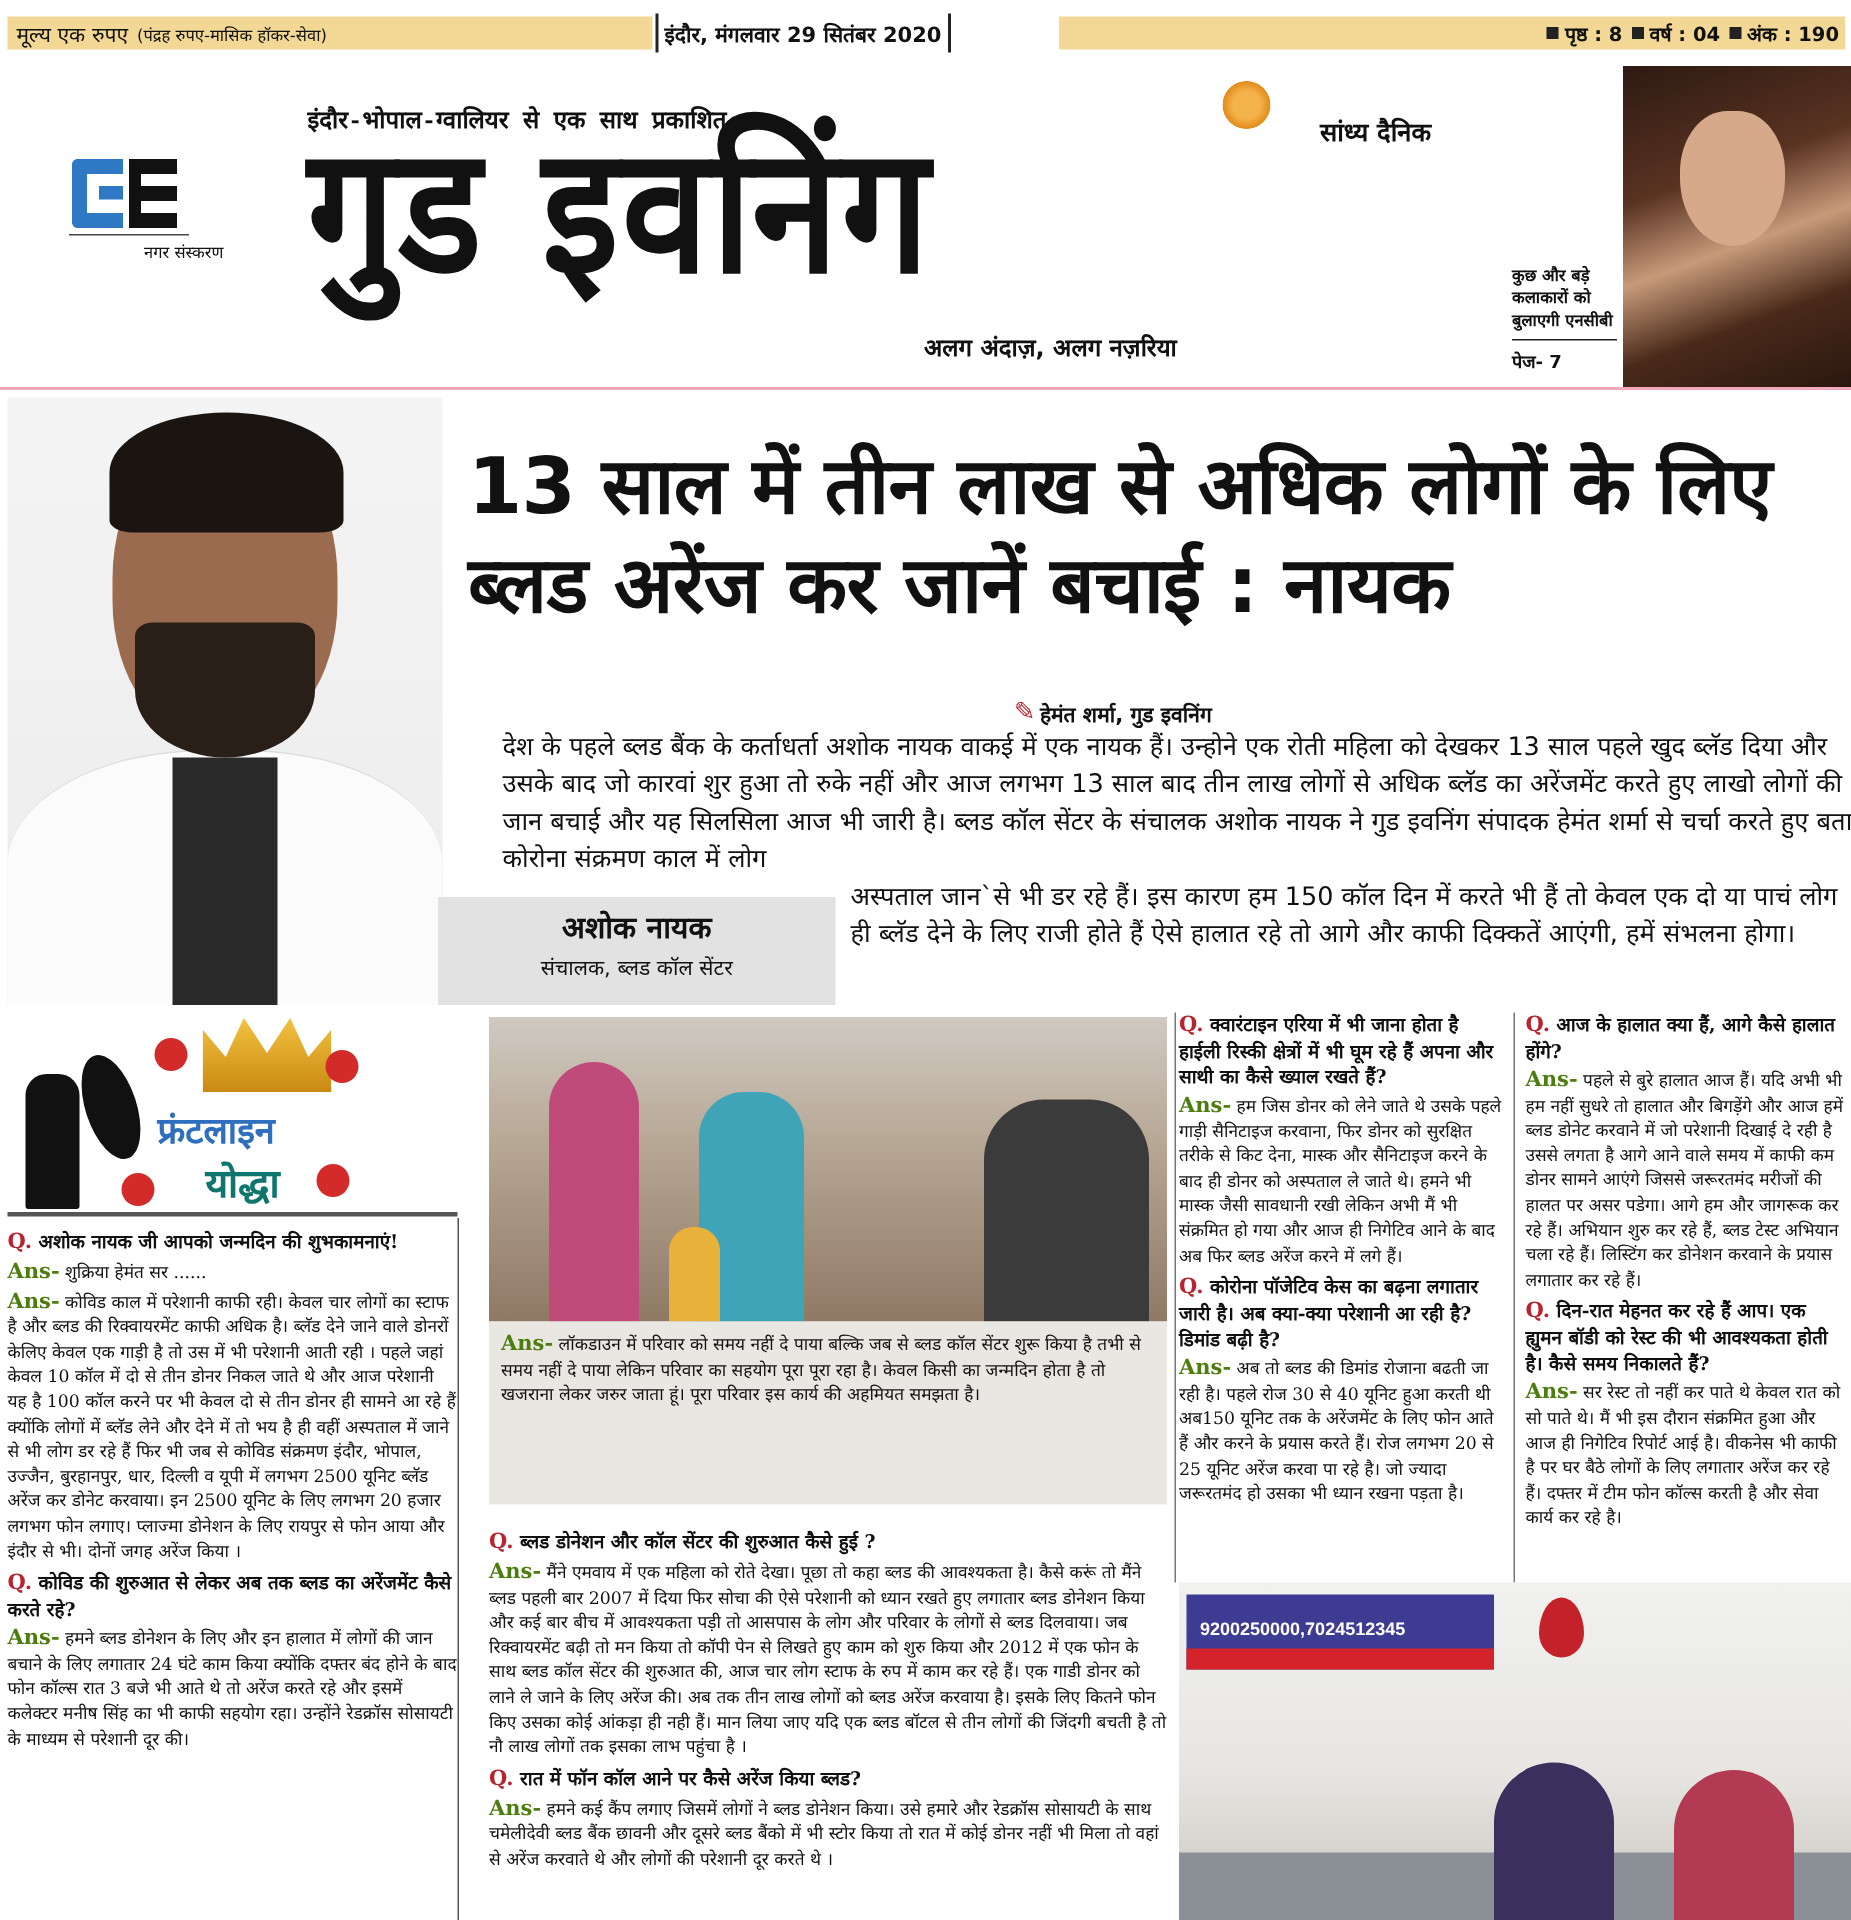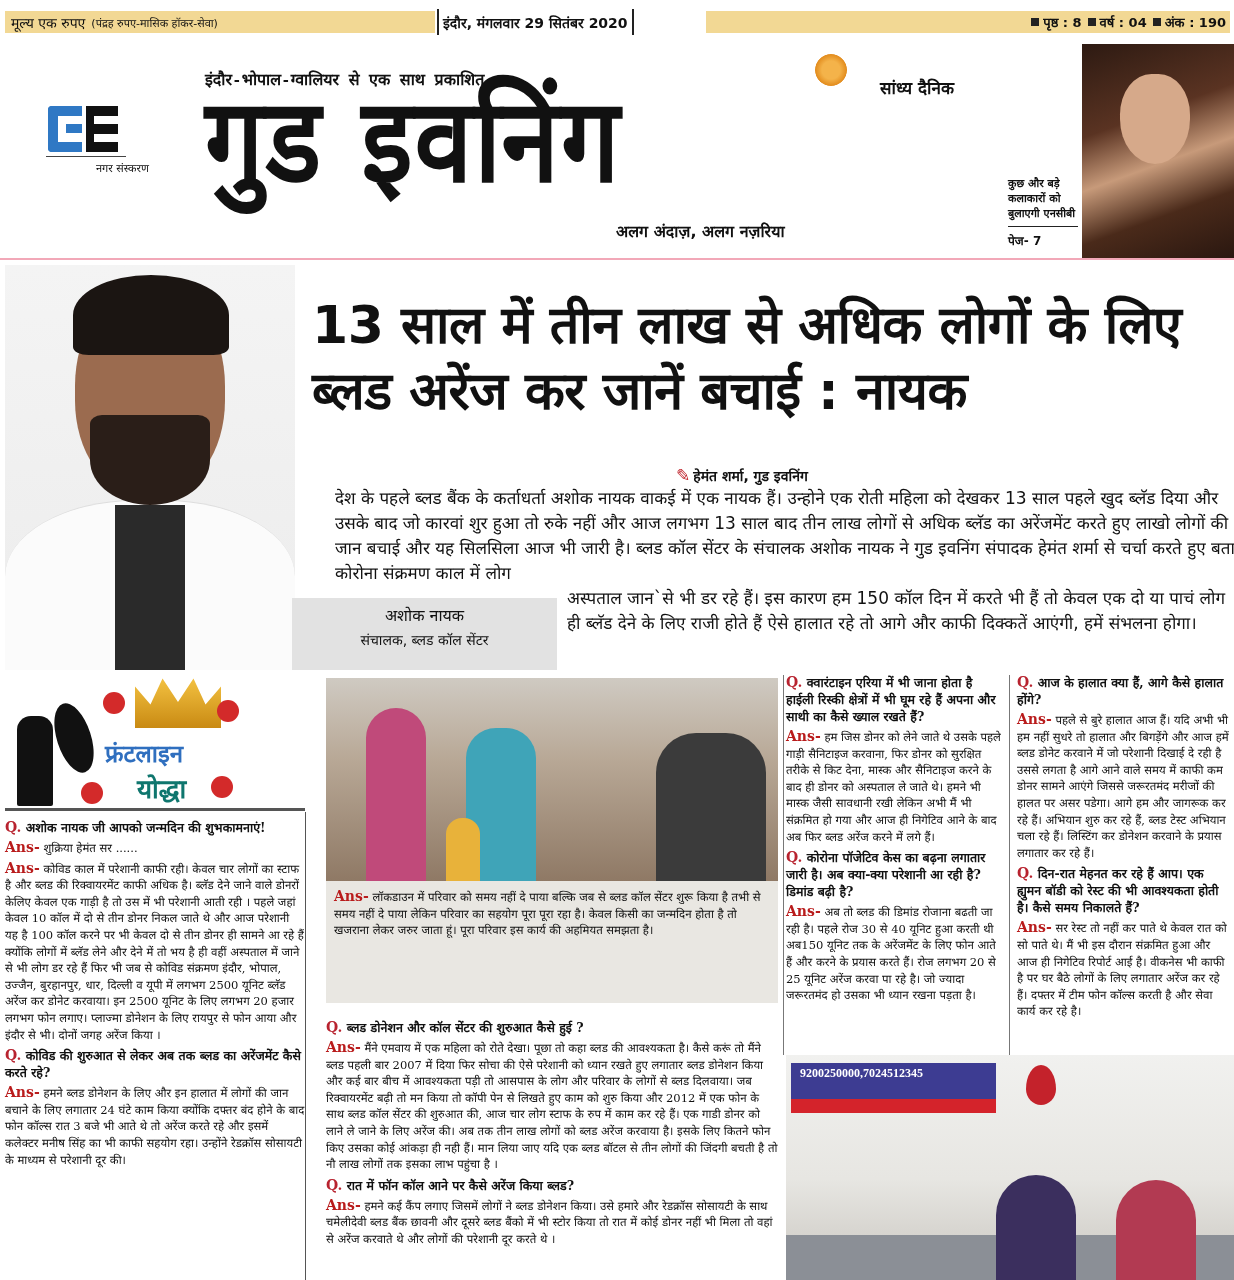--- a/index.html
+++ b/index.html
@@ -45,59 +45,59 @@
   .portrait-body { position: absolute; left: 0; top: 235px; width: 290px; height: 170px; border-radius: 45% 45% 0 0; background: #fbfbfb; border-top: 1px solid #ddd; }
   .portrait-shirt { position: absolute; left: 110px; top: 240px; width: 70px; height: 165px; background: #2a2a2a; }
 
   
   .headline { position: absolute; left: 312px; top: 292px; width: 915px; font-size: 52px; font-weight: bold; line-height: 66px; letter-spacing: -0.5px; }
   .byline { position: absolute; left: 676px; top: 465px; font-size: 14px; font-weight: bold; display: flex; align-items: center; }
   .pen-icon { color: #c0252d; font-size: 17px; margin-right: 3px; }
   .intro { position: absolute; left: 311px; top: 486px; width: 918px; font-size: 17px; line-height: 25px; margin-left: 24px; }
   .intro-cont { position: absolute; left: 567px; top: 586px; width: 662px; font-size: 17px; line-height: 25px; }
   .name-box { position: absolute; left: 292px; top: 598px; width: 265px; height: 72px; background: #e2e2e2; text-align: center; padding-top: 6px; }
-  .name-box .nm { font-size: 16px; font-weight: normal; }
+  .name-box .nm { font-size: 20px; font-weight: bold; }
   .name-box .rl { font-size: 14px; margin-top: 4px; }
 
   
   .frontline { position: absolute; left: 5px; top: 672px; width: 300px; height: 138px; }
   .fl-man { position: absolute; left: 12px; top: 44px; width: 36px; height: 90px; background: #111; border-radius: 14px 14px 2px 2px; }
   .fl-shield { position: absolute; left: 52px; top: 30px; width: 34px; height: 72px; background: #111; border-radius: 50%; transform: rotate(-18deg); }
   .fl-crown { position: absolute; left: 130px; top: 4px; width: 86px; height: 52px; background: linear-gradient(180deg, #f5c443, #c98a13); clip-path: polygon(0 100%, 0 20%, 18% 55%, 32% 5%, 50% 50%, 68% 5%, 82% 55%, 100% 20%, 100% 100%); }
   .fl-virus { position: absolute; width: 22px; height: 22px; border-radius: 50%; background: #d32a2a; }
   .fl-t1 { position: absolute; left: 100px; top: 64px; font-size: 24px; font-weight: bold; color: #2f6fbf; }
   .fl-t2 { position: absolute; left: 132px; top: 98px; font-size: 26px; font-weight: bold; color: #0f766e; }
   .fl-rule { position: absolute; left: 0; top: 136px; width: 300px; height: 3px; background: #555; }
 
   
   .qa-col { position: absolute; font-family: "DejaVu Serif", serif; }
   .qa-col .q { font-size: 12.5px; font-weight: bold; line-height: 17px; margin-top: 4px; }
   .qa-col .a { font-size: 11.5px; line-height: 16.6px; margin-top: 3px; }
   .qlab { color: #b8232f; font-weight: bold; font-size: 14px; }
-  .alab { color: #b91c1c; font-weight: bold; font-size: 14px; }
+  .alab { color: #4d7c0f; font-weight: bold; font-size: 14px; }
   .col-left { left: 5px; top: 815px; width: 300px; }
   .col-mid-a { left: 326px; top: 1015px; width: 452px; }
   .col-r1 { left: 786px; top: 670px; width: 218px; }
   .col-r2 { left: 1017px; top: 670px; width: 212px; }
   .vline-left { position: absolute; left: 305px; top: 812px; width: 1px; height: 468px; background: #555; }
   .vline-mid { position: absolute; left: 783px; top: 675px; width: 1px; height: 380px; background: #777; }
   .vline-mid2 { position: absolute; left: 1009px; top: 675px; width: 1px; height: 380px; background: #777; }
 
   
   .family-photo { position: absolute; left: 326px; top: 678px; width: 452px; height: 203px; background: linear-gradient(180deg, #cfcac2 0%, #b8a896 40%, #8f7965 100%); overflow: hidden; }
   .fp-p1 { position: absolute; left: 40px; top: 30px; width: 60px; height: 173px; background: #c04a7a; border-radius: 30px 30px 0 0; }
   .fp-p2 { position: absolute; left: 140px; top: 50px; width: 70px; height: 153px; background: #3fa4b8; border-radius: 30px 30px 0 0; }
   .fp-p3 { position: absolute; left: 330px; top: 55px; width: 110px; height: 148px; background: #3b3b3b; border-radius: 40px 40px 0 0; }
   .fp-p4 { position: absolute; left: 120px; top: 140px; width: 34px; height: 63px; background: #e8b23a; border-radius: 16px 16px 0 0; }
   .family-caption { position: absolute; left: 326px; top: 881px; width: 452px; height: 122px; background: #e9e7e2; padding: 4px 8px; font-family: "DejaVu Serif", serif; }
   .family-caption .q { font-size: 12px; font-weight: bold; line-height: 17px; }
   .family-caption .a { font-size: 11.5px; line-height: 16.5px; margin-top: 3px; }
   .office-photo { position: absolute; left: 786px; top: 1055px; width: 448px; height: 225px; background: linear-gradient(180deg, #f1f1ef 0%, #e7e6e2 55%, #c9c6c0 100%); overflow: hidden; }
   .op-banner { position: absolute; left: 5px; top: 8px; width: 205px; height: 50px; background: #3d3c92; border-bottom: 14px solid #d4232b; }
-  .op-phone { position: absolute; left: 14px; top: 11px; color: #fff; font-weight: bold; font-size: 12px; font-family: Liberation Serif, serif; }
+  .op-phone { position: absolute; left: 14px; top: 24px; color: #fff; font-weight: bold; font-size: 12px; font-family: Liberation Sans, sans-serif; }
   .op-drop { position: absolute; left: 240px; top: 10px; width: 30px; height: 40px; background: #c4222b; border-radius: 50% 50% 50% 50% / 60% 60% 40% 40%; }
   .op-person1 { position: absolute; left: 210px; top: 120px; width: 80px; height: 105px; background: #3b2f5e; border-radius: 40px 40px 0 0; }
   .op-person2 { position: absolute; left: 330px; top: 125px; width: 80px; height: 100px; background: #b23a52; border-radius: 40px 40px 0 0; }
   .op-desk { position: absolute; left: 0; top: 180px; width: 448px; height: 45px; background: #8b8f96; }
 </style>
 </head>
 <body>
 
 <div class="topstrip">
   <div class="strip-left">

